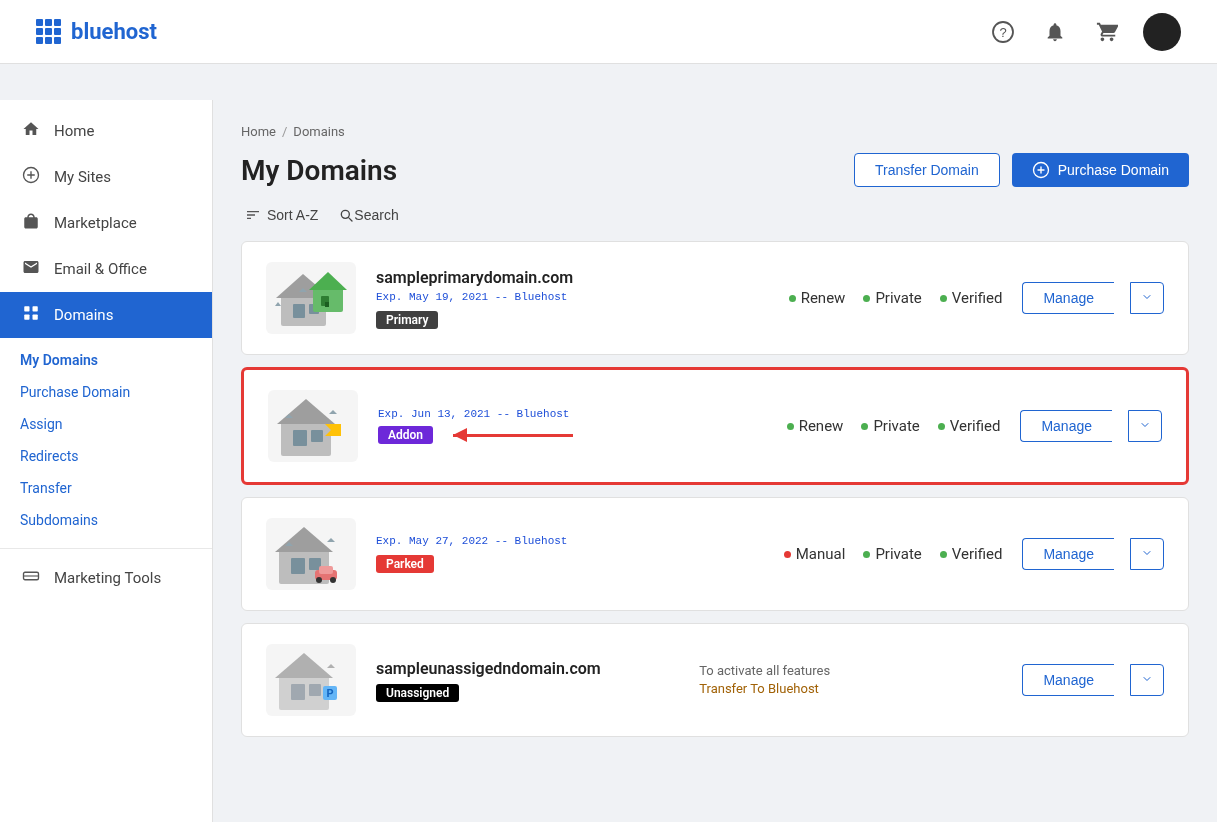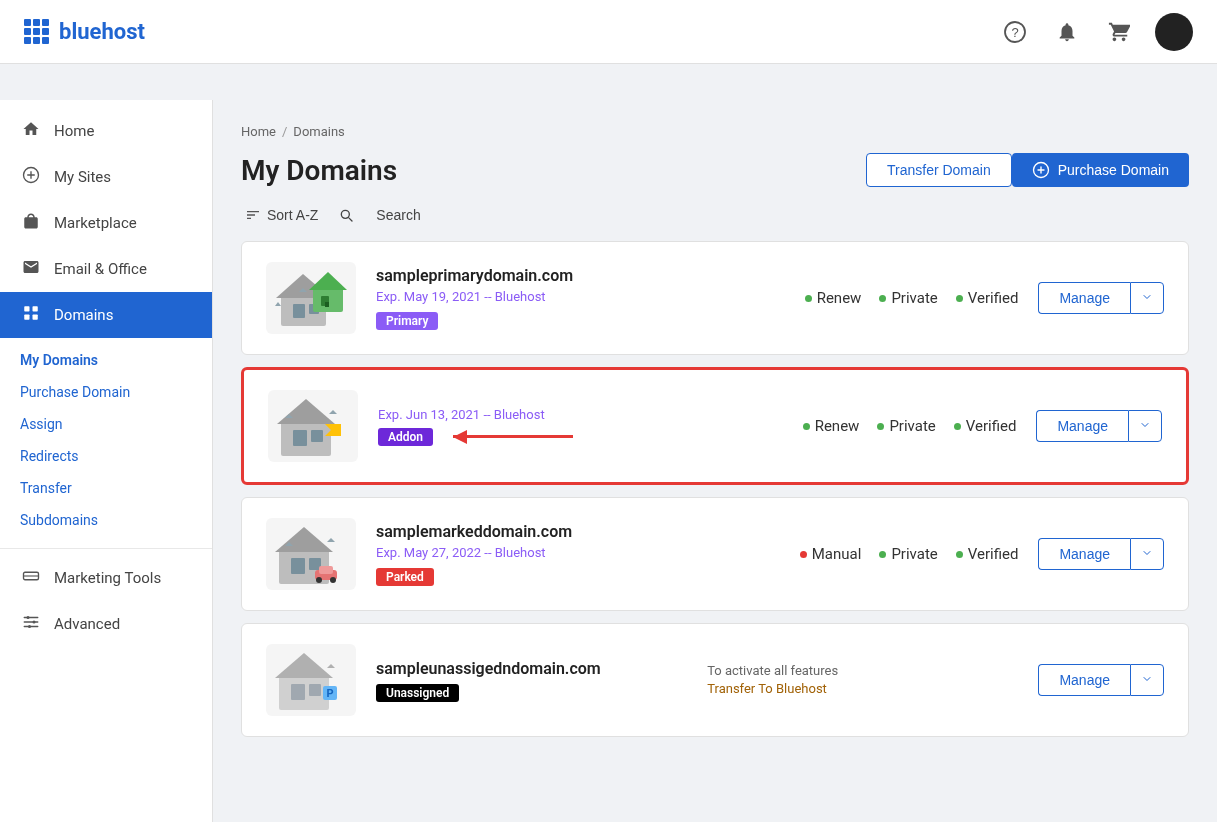--- a/index.html
+++ b/index.html
@@ -5,21 +5,21 @@
     * { box-sizing: border-box; margin: 0; padding: 0; }
     body { font-family: -apple-system, BlinkMacSystemFont, 'Segoe UI', Roboto, sans-serif; background: #f0f2f5; }
 
     
     .header {
       display: flex;
       align-items: center;
       justify-content: space-between;
       background: #fff;
       height: 64px;
-      padding: 0 24px;
+      padding: 0 36px;
       border-bottom: 1px solid #e0e0e0;
       position: fixed;
       top: 0; left: 0; right: 0;
       z-index: 100;
     }
     .header-logo {
       display: flex;
       align-items: center;
       gap: 10px;
     }
@@ -138,20 +138,21 @@
       justify-content: space-between;
       margin-bottom: 20px;
     }
     .page-title {
       font-size: 28px;
       font-weight: 600;
       color: #222;
     }
     .page-actions {
       display: flex;
+      gap: 12px;
       align-items: flex-end;
     }
     .btn-transfer {
       padding: 8px 20px;
       border: 1.5px solid #2065d1;
       background: #fff;
       color: #2065d1;
       border-radius: 4px;
       font-size: 14px;
       cursor: pointer;
@@ -185,21 +186,21 @@
       gap: 6px;
       font-size: 14px;
       color: #444;
       cursor: pointer;
       background: none;
       border: none;
     }
     .search-btn {
       display: flex;
       align-items: center;
-      gap: 22px;
+      gap: 0;
       font-size: 14px;
       color: #444;
       cursor: pointer;
       background: none;
       border: none;
       font-weight: 500;
     }
 
     
     .domain-list {
@@ -235,33 +236,34 @@
       flex: 1;
       min-width: 0;
     }
     .domain-name {
       font-size: 16px;
       font-weight: 600;
       color: #222;
       margin-bottom: 4px;
     }
     .domain-exp {
-      font-size: 13px;
-      color: #8b5cf6;
+      font-size: 11px;
+      color: #1d4ed8;
       margin-bottom: 6px;
+      font-family: Liberation Mono, monospace;
     }
     .badge {
       display: inline-block;
       padding: 2px 10px;
       border-radius: 3px;
       font-size: 12px;
       font-weight: 600;
       color: #fff;
     }
-    .badge-primary { background: #8b5cf6; }
+    .badge-primary { background: #404040; }
     .badge-addon { background: #6d28d9; }
     .badge-parked { background: #e53935; }
     .badge-unassigned { background: #000000; }
 
     .domain-status {
       display: flex;
       align-items: center;
       gap: 18px;
       flex-shrink: 0;
     }
@@ -275,21 +277,21 @@
     .status-dot {
       width: 7px; height: 7px;
       border-radius: 50%;
       background: #4caf50;
     }
     .status-dot.red { background: #e53935; }
 
     .domain-actions {
       display: flex;
       align-items: center;
-      gap: 0;
+      gap: 16px;
       flex-shrink: 0;
     }
     .btn-manage {
       padding: 7px 20px;
       border: 1.5px solid #2065d1;
       background: #fff;
       color: #2065d1;
       border-radius: 4px 0 0 4px;
       font-size: 14px;
       cursor: pointer;
@@ -446,31 +448,20 @@
     <div class="sidebar-divider"></div>
 
     <div class="sidebar-item">
       <span class="sidebar-icon">
         <svg width="18" height="18" viewBox="0 0 24 24" fill="none">
             <rect x="2" y="7" width="20" height="10" rx="2" stroke="#555" stroke-width="1.8" fill="none"></rect>
             <line x1="2" y1="12" x2="22" y2="12" stroke="#555" stroke-width="1.5"></line>
           </svg>
       </span>
       <span>Marketing Tools</span>
-    </div>
-    <div class="sidebar-item">
-      <span class="sidebar-icon">
-        <svg width="18" height="18" viewBox="0 0 24 24" fill="none">
-            <path d="M3 6h18M3 12h18M3 18h18" stroke="#555" stroke-width="1.8" stroke-linecap="round"></path>
-            <circle cx="8" cy="6" r="2" fill="#555"></circle>
-            <circle cx="16" cy="12" r="2" fill="#555"></circle>
-            <circle cx="10" cy="18" r="2" fill="#555"></circle>
-          </svg>
-      </span>
-      <span>Advanced</span>
     </div>
   </nav>
 
   <main class="main">
 
     <div class="breadcrumb">
       <a href="#">Home</a>
       <span class="breadcrumb-sep">/</span>
       <span>Domains</span>
     </div>
@@ -611,21 +602,20 @@
 
             <rect x="44" y="48" width="22" height="10" rx="3" fill="#e57373"></rect>
             <rect x="48" y="44" width="14" height="8" rx="2" fill="#ef9a9a"></rect>
             <circle cx="48" cy="58" r="3" fill="#333"></circle>
             <circle cx="62" cy="58" r="3" fill="#333"></circle>
             <polygon points="14,24 18,20 22,24" fill="#90a4ae"></polygon>
             <polygon points="56,20 60,16 64,20" fill="#90a4ae"></polygon>
           </svg>
         </div>
         <div class="domain-info">
-          <div class="domain-name">samplemarkeddomain.com</div>
           <div class="domain-exp">Exp. May 27, 2022 -- Bluehost</div>
           <span class="badge badge-parked">Parked</span>
         </div>
         <div class="domain-status">
           <div class="status-item">
             <span class="status-dot red"></span>
             <span>Manual</span>
           </div>
           <div class="status-item">
             <span class="status-dot"></span>

